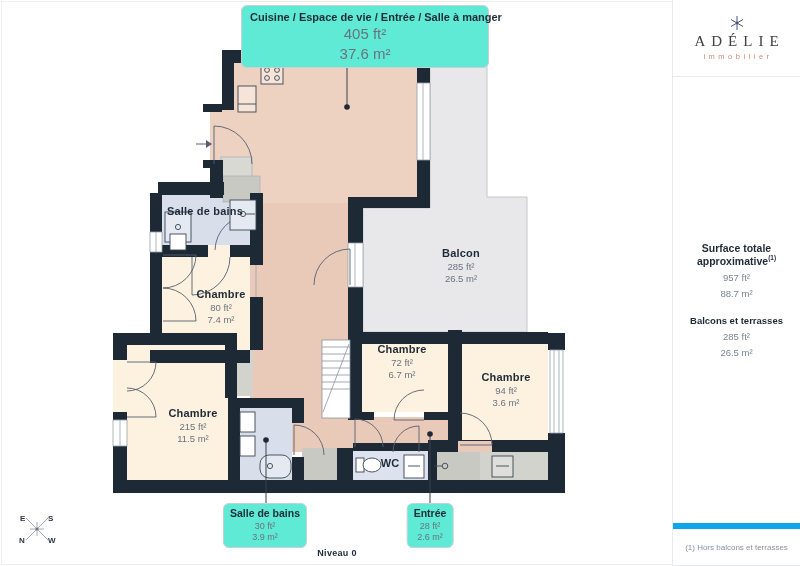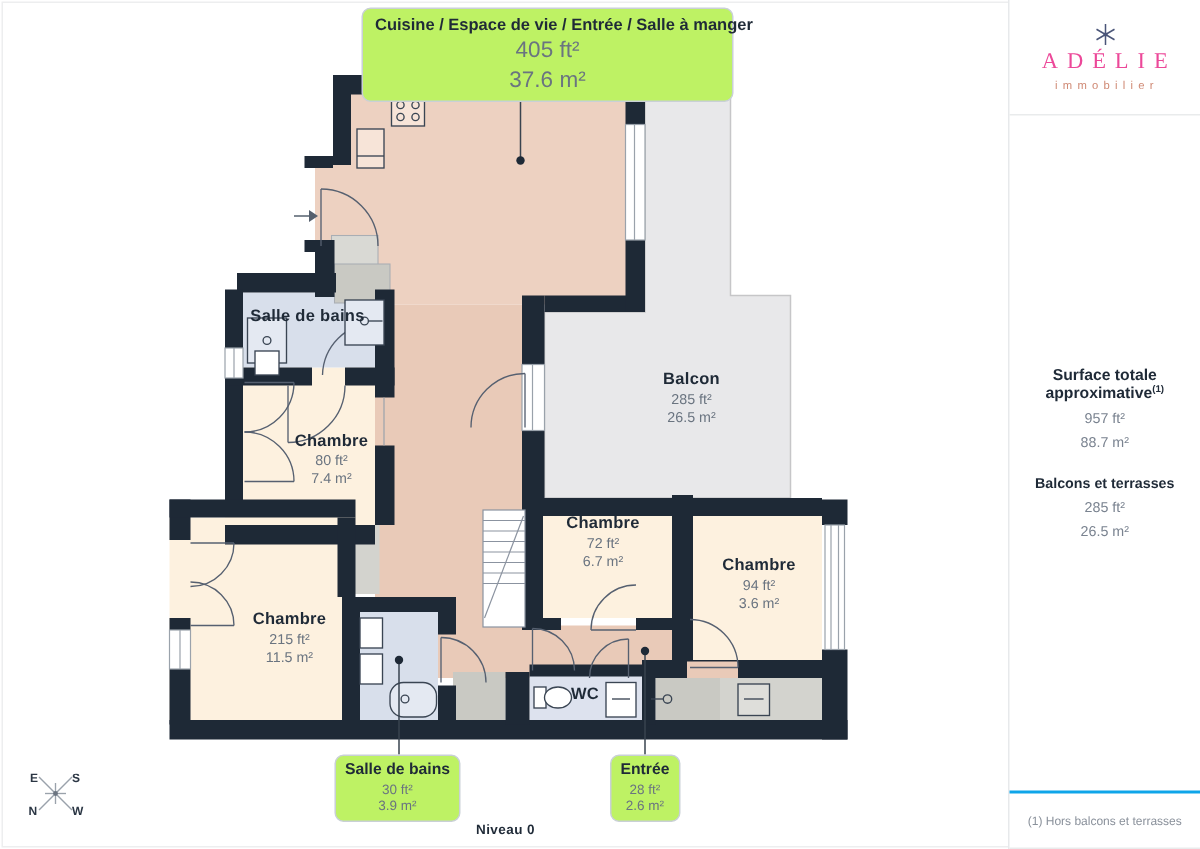--- a/index.html
+++ b/index.html
@@ -7,43 +7,43 @@
   .frame{position:absolute;inset:1px;border:1px solid #edeeef;pointer-events:none;}
   #plan-wrap{position:absolute;left:0;top:0;width:672px;height:566px;}
   #plan-svg{position:absolute;left:0;top:0;}
 
   
   .room-label{position:absolute;transform:translate(-50%,-50%);text-align:center;color:#1f2a37;line-height:1.25;white-space:nowrap;}
   .room-label .rname{font-weight:bold;font-size:11px;letter-spacing:.2px;}
   .room-label .rarea{font-size:9.5px;color:#6a7480;font-weight:normal;}
 
   
-  .callout{position:absolute;transform:translateX(-50%);background:#bef264;border:1px solid #c9d0d6;border-radius:6px;text-align:center;padding:4px 8px;line-height:1.3;white-space:nowrap;}
+  .callout{position:absolute;transform:translateX(-50%);background:#5eead4;border:1px solid #c9d0d6;border-radius:6px;text-align:center;padding:4px 8px;line-height:1.3;white-space:nowrap;}
   .callout .cname{font-weight:bold;font-size:11px;color:#1f2a37;}
   .callout .carea{font-size:15px;color:#6a7480;}
   .callout.small{padding:3px 6px;}
   .callout.small .cname{font-size:10.5px;}
   .callout.small .carea{font-size:9px;}
 
   .level-label{position:absolute;transform:translateX(-50%);font-weight:bold;font-size:9px;color:#1f2a37;letter-spacing:.3px;}
 
   
   .compass-letter{position:absolute;font-size:8px;font-weight:bold;color:#2b3644;}
 
   
   #sidebar{position:absolute;left:672px;top:0;bottom:0;right:0;border-left:1px solid #e7e9eb;display:flex;flex-direction:column;background:#ffffff;}
   .sb-logo{height:76px;border-bottom:1px solid #e9ebec;display:flex;flex-direction:column;align-items:center;justify-content:center;gap:2px;}
-  .sb-brand{font-family:"Liberation Serif",serif;font-size:15px;letter-spacing:6px;color:#ec4899;margin-left:6px;}
+  .sb-brand{font-family:"Liberation Serif",serif;font-size:15px;letter-spacing:6px;color:#404040;margin-left:6px;}
   .sb-tagline{font-size:7.5px;letter-spacing:3.5px;color:#cf8873;text-transform:lowercase;margin-left:3px;}
   .sb-main{flex:1;display:flex;flex-direction:column;align-items:center;justify-content:center;text-align:center;}
   .sb-title{font-weight:bold;font-size:10.5px;color:#1f2a37;}
   .sb-title sup{font-size:6.5px;}
   .sb-val{font-size:9.5px;color:#7a8390;margin-top:5px;text-align:right;}
   .sb-sub{font-weight:bold;font-size:9.5px;color:#1f2a37;margin-top:16px;}
-  .sb-footnote{border-top:2px solid #0ea5e9;border-bottom:1px solid #e9ebec;height:36px;display:flex;align-items:center;justify-content:center;font-size:8px;color:#8a919b;}
+  .sb-footnote{border-top:6px solid #0ea5e9;border-bottom:1px solid #e9ebec;height:36px;display:flex;align-items:center;justify-content:center;font-size:8px;color:#8a919b;}
   .sb-legal{height:88px;display:flex;flex-direction:column;align-items:center;justify-content:center;padding:0 11px;text-align:center;}
   .sb-legal-text{font-size:8px;color:#8a919b;line-height:1.45;}
   .sb-watermark{margin-top:8px;font-size:9px;letter-spacing:1px;color:#3a4450;}
   .sb-watermark b{font-weight:bold;color:#232c38;}
 </style>
 </head>
 <body>
 
 <div class="frame"></div>
 

